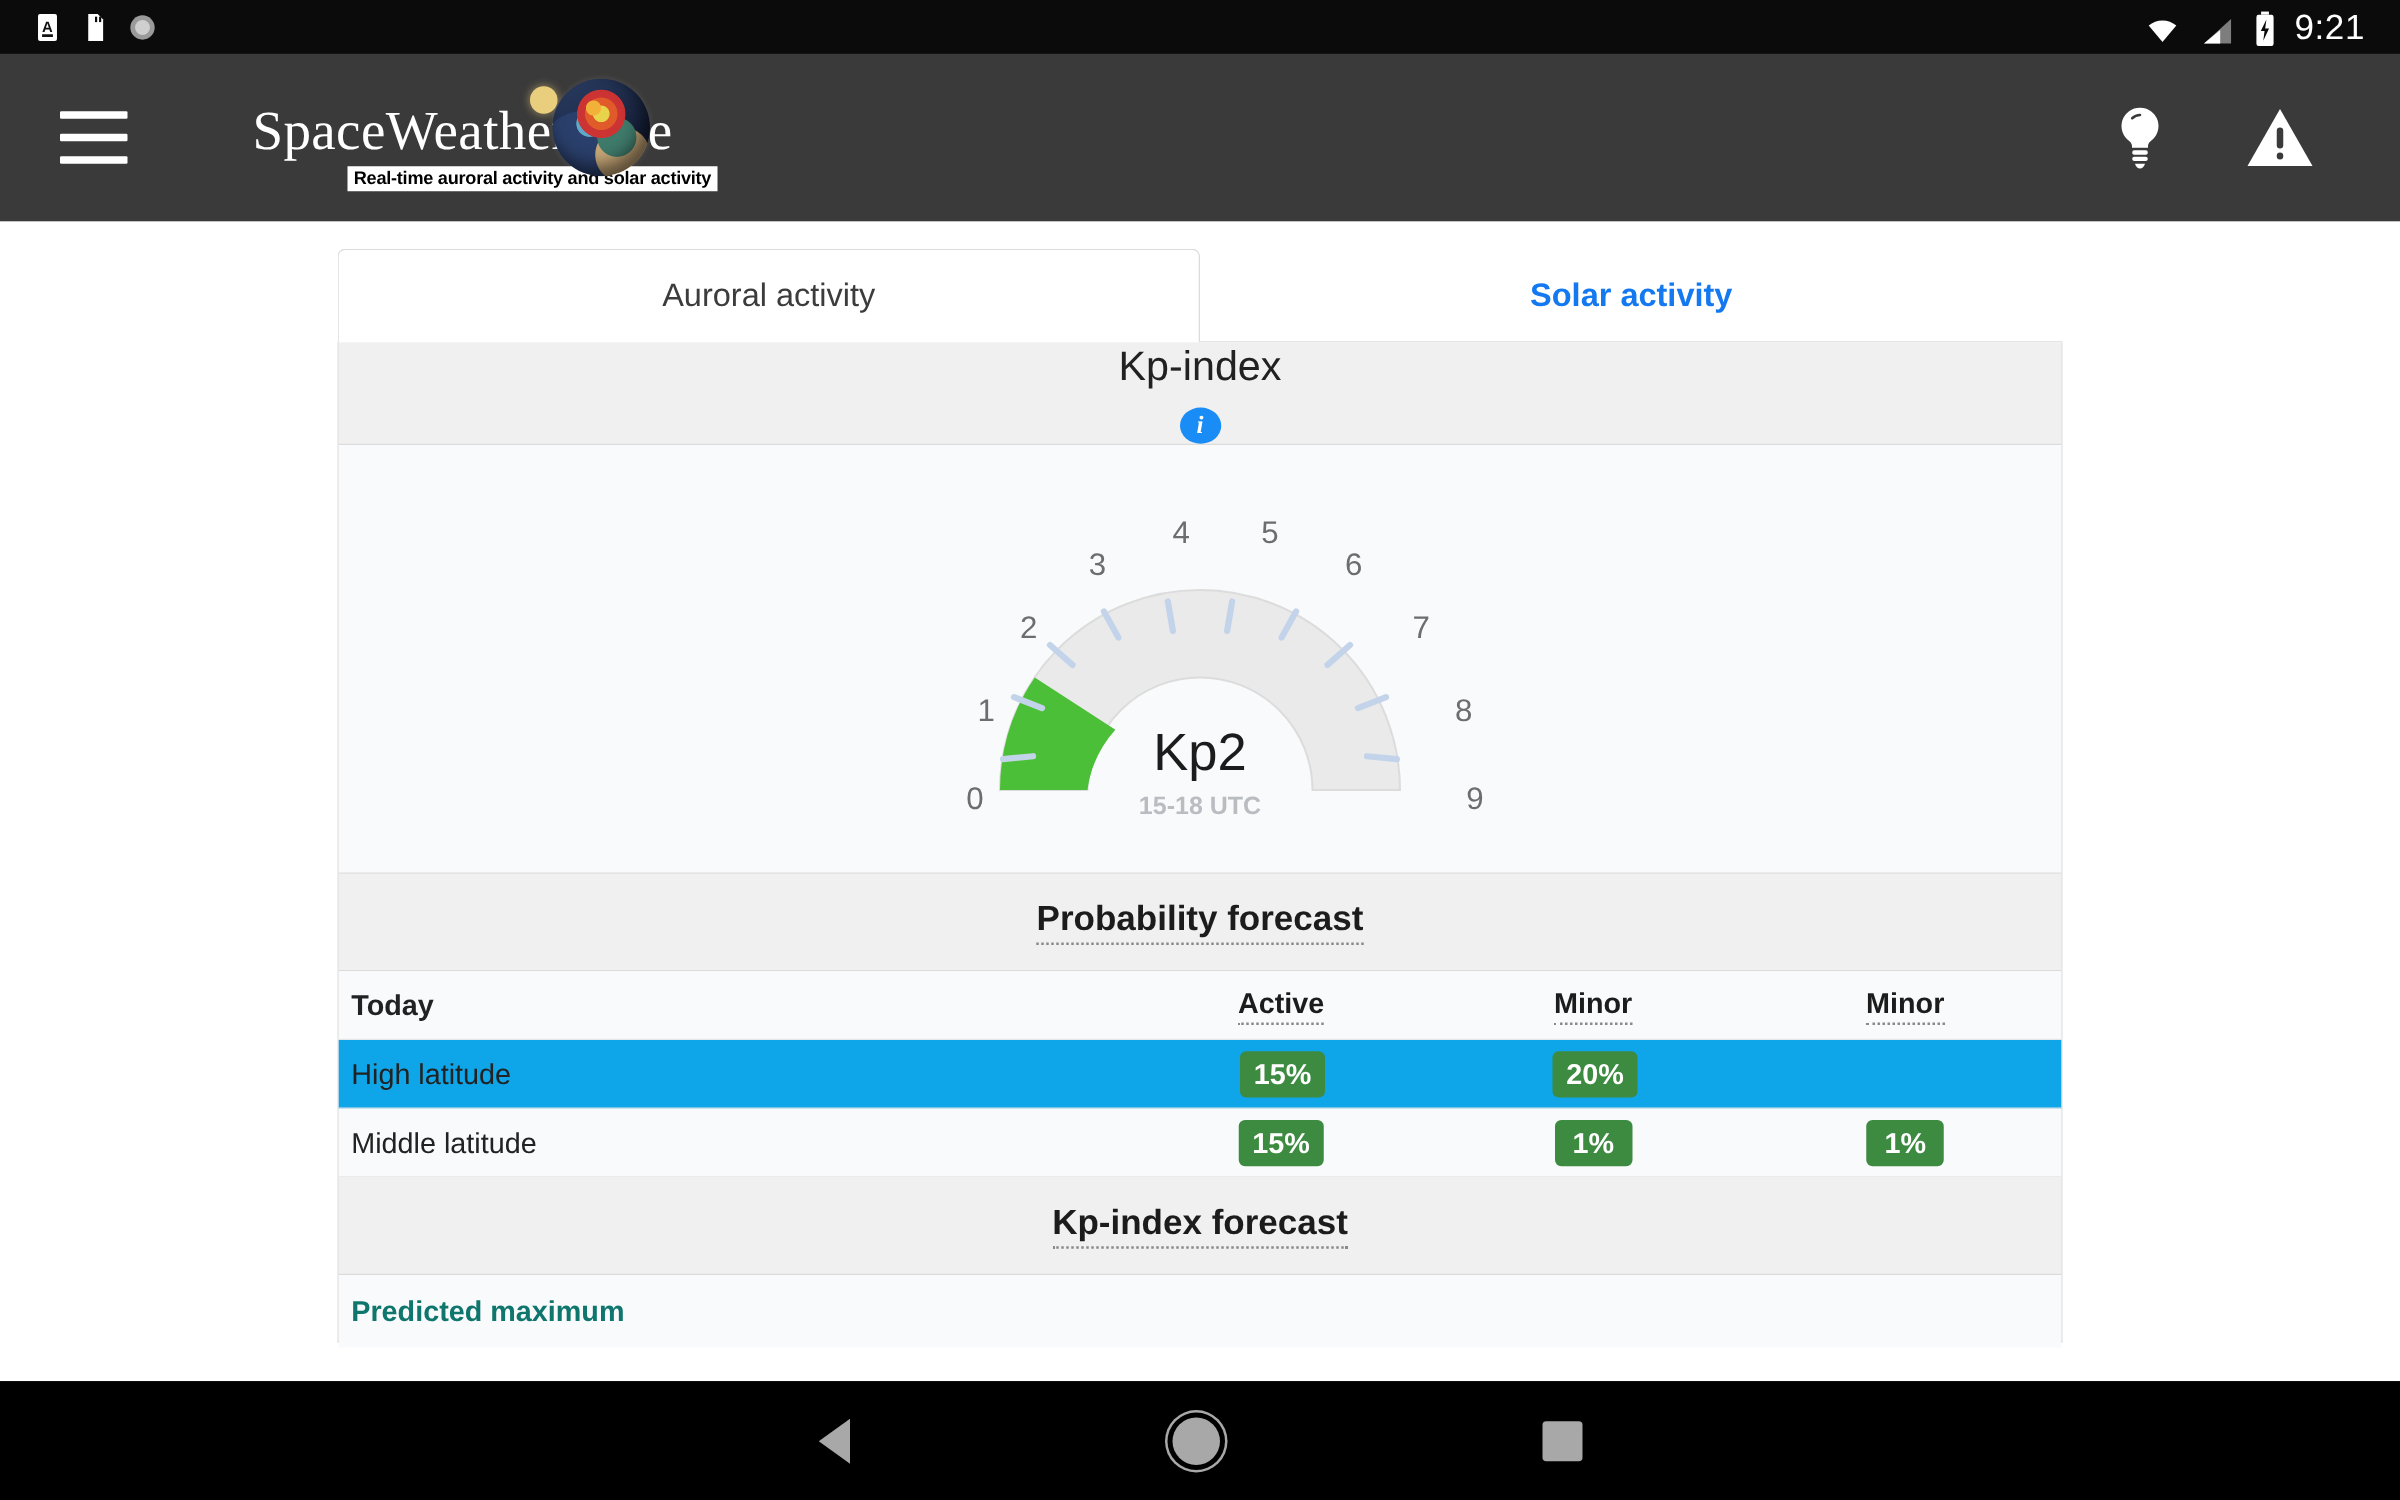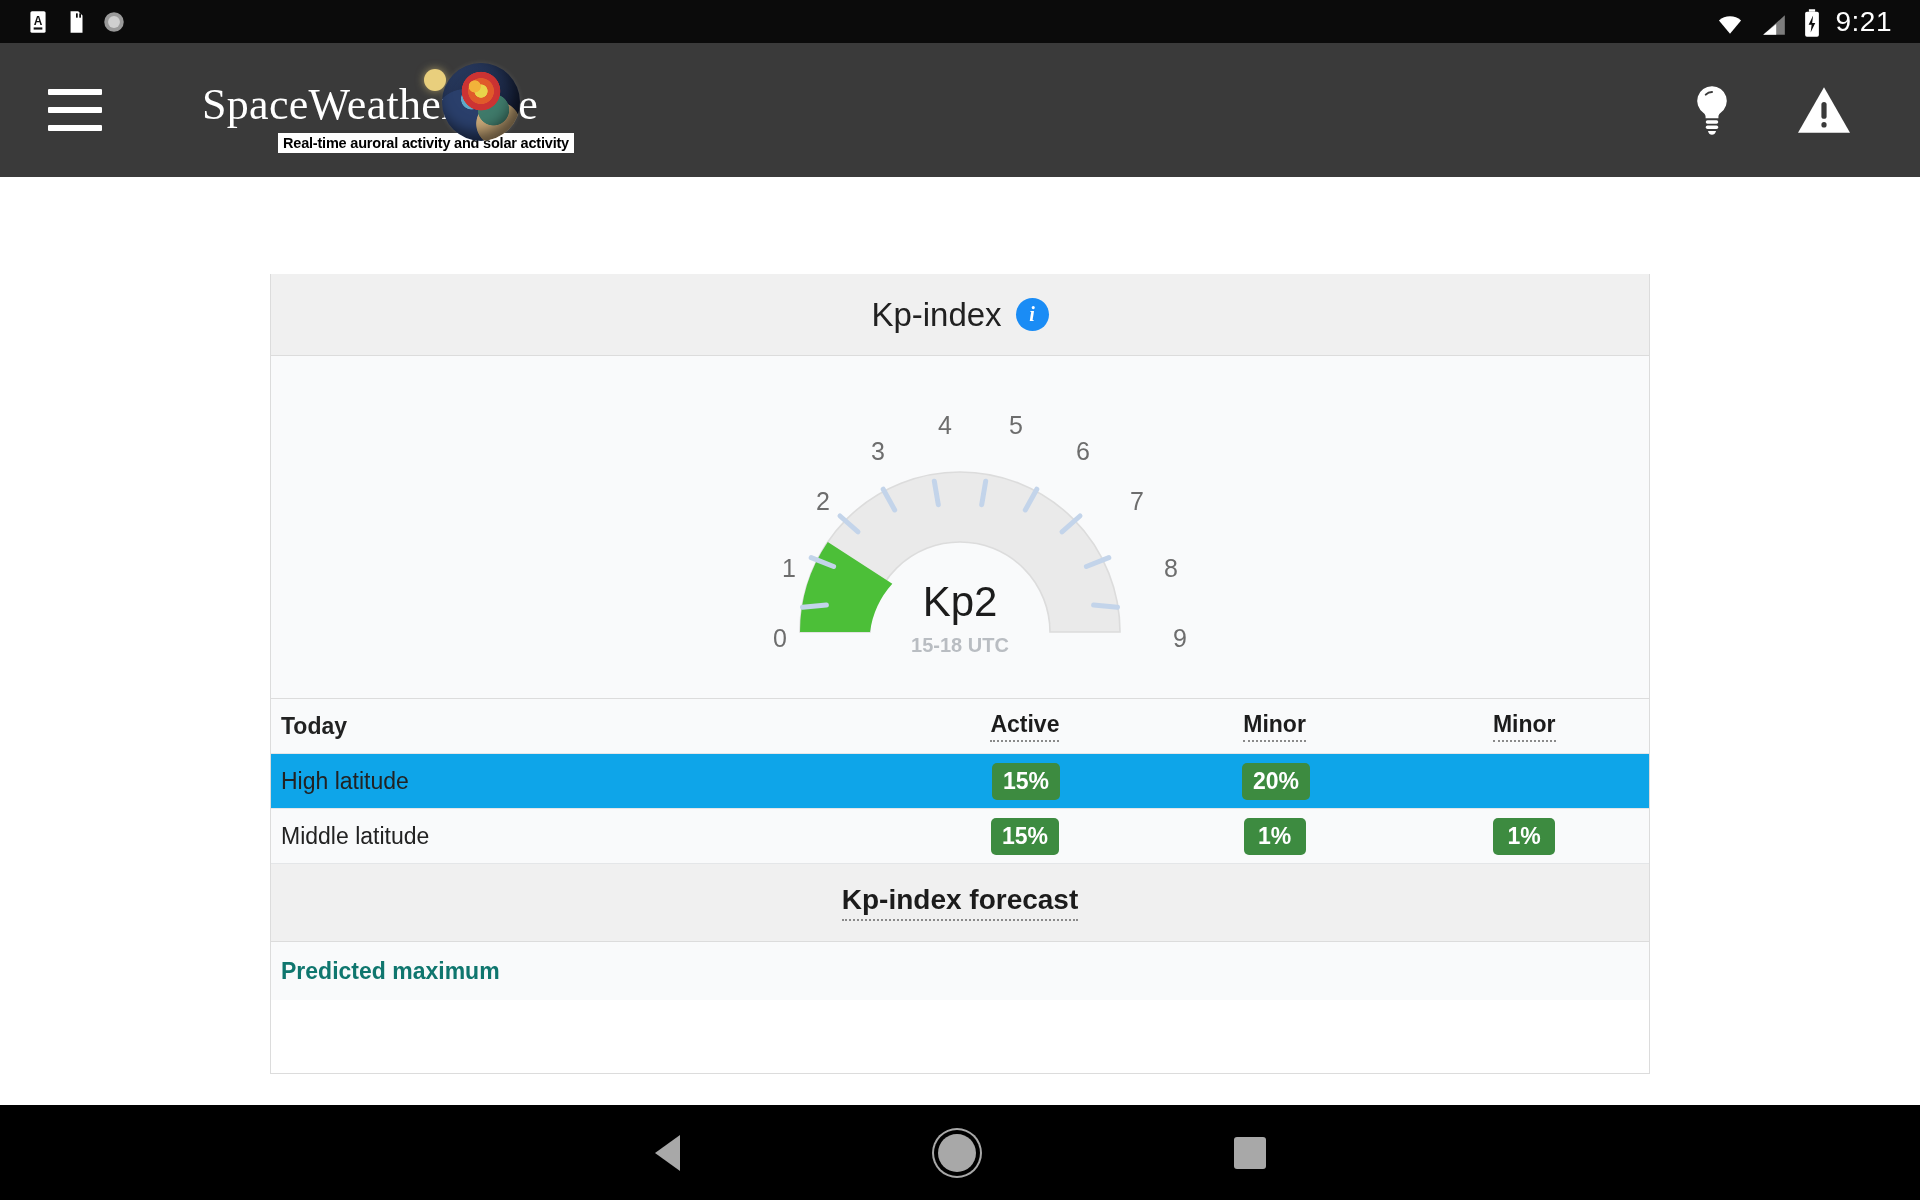--- a/index.html
+++ b/index.html
@@ -82,21 +82,21 @@
   }
   .tab.inactive{ color:#1479f0; font-weight:bold; }
 
   
   .card{
     position:absolute; left:270px; top:97px; width:1380px; height:800px;
     border:1px solid #dcdcdc; border-top:none; background:#fff;
   }
   .card-head{
     height:82px; background:#f0f0f0; border-bottom:1px solid #dcdcdc;
-    display:flex; align-items:center; justify-content:center; gap:14px;
+    display:flex; align-items:center; justify-content:flex-start; gap:14px;flex-direction:column;
   }
   .card-head .title{ font-size:33px; color:#212121; }
   .info-badge{
     width:33px; height:33px; border-radius:50%; background:#1a8cf5;
     color:#fff; font-size:20px; font-weight:bold; font-style:italic;
     display:flex; align-items:center; justify-content:center;
     font-family:"Liberation Serif", serif; cursor:pointer;
   }
 
   
@@ -218,20 +218,24 @@
     <svg width="56" height="52" viewBox="0 0 28 26">
       <path d="M14 1.6 27 24.4H1z" fill="#fff"></path>
       <rect x="12.7" y="9" width="2.6" height="8.4" rx="1.3" fill="#3a3a3a"></rect>
       <rect x="12.7" y="19" width="2.6" height="2.8" rx="1.3" fill="#3a3a3a"></rect>
     </svg>
   </div>
 </div>
 
 <div class="content">
 
+  <div class="tabs">
+    <div class="tab active">Auroral activity</div>
+    <div class="tab inactive">Solar activity</div>
+  </div>
 
   <div class="card">
 
     <div class="card-head">
       <span class="title">Kp-index</span>
       <span class="info-badge">i</span>
     </div>
 
     <div class="gauge-wrap">
       <svg class="gauge" width="560" height="300" viewBox="0 0 560 300">
@@ -263,20 +267,23 @@
           <text x="403" y="88" text-anchor="middle">6</text>
           <text x="457" y="138" text-anchor="middle">7</text>
           <text x="491" y="205" text-anchor="middle">8</text>
           <text x="500" y="275" text-anchor="middle">9</text>
         </g>
       </svg>
       <div class="gauge-value">Kp2</div>
       <div class="gauge-sub">15-18 UTC</div>
     </div>
 
+    <div class="section-bar">
+      <span class="label">Probability forecast</span>
+    </div>
 
     <div class="trow head">
       <div class="c-name th-left">Today</div>
       <div class="c-val">
           <span class="th">Active</span>
         </div>
       <div class="c-val">
           <span class="th">Minor</span>
         </div>
       <div class="c-val">

